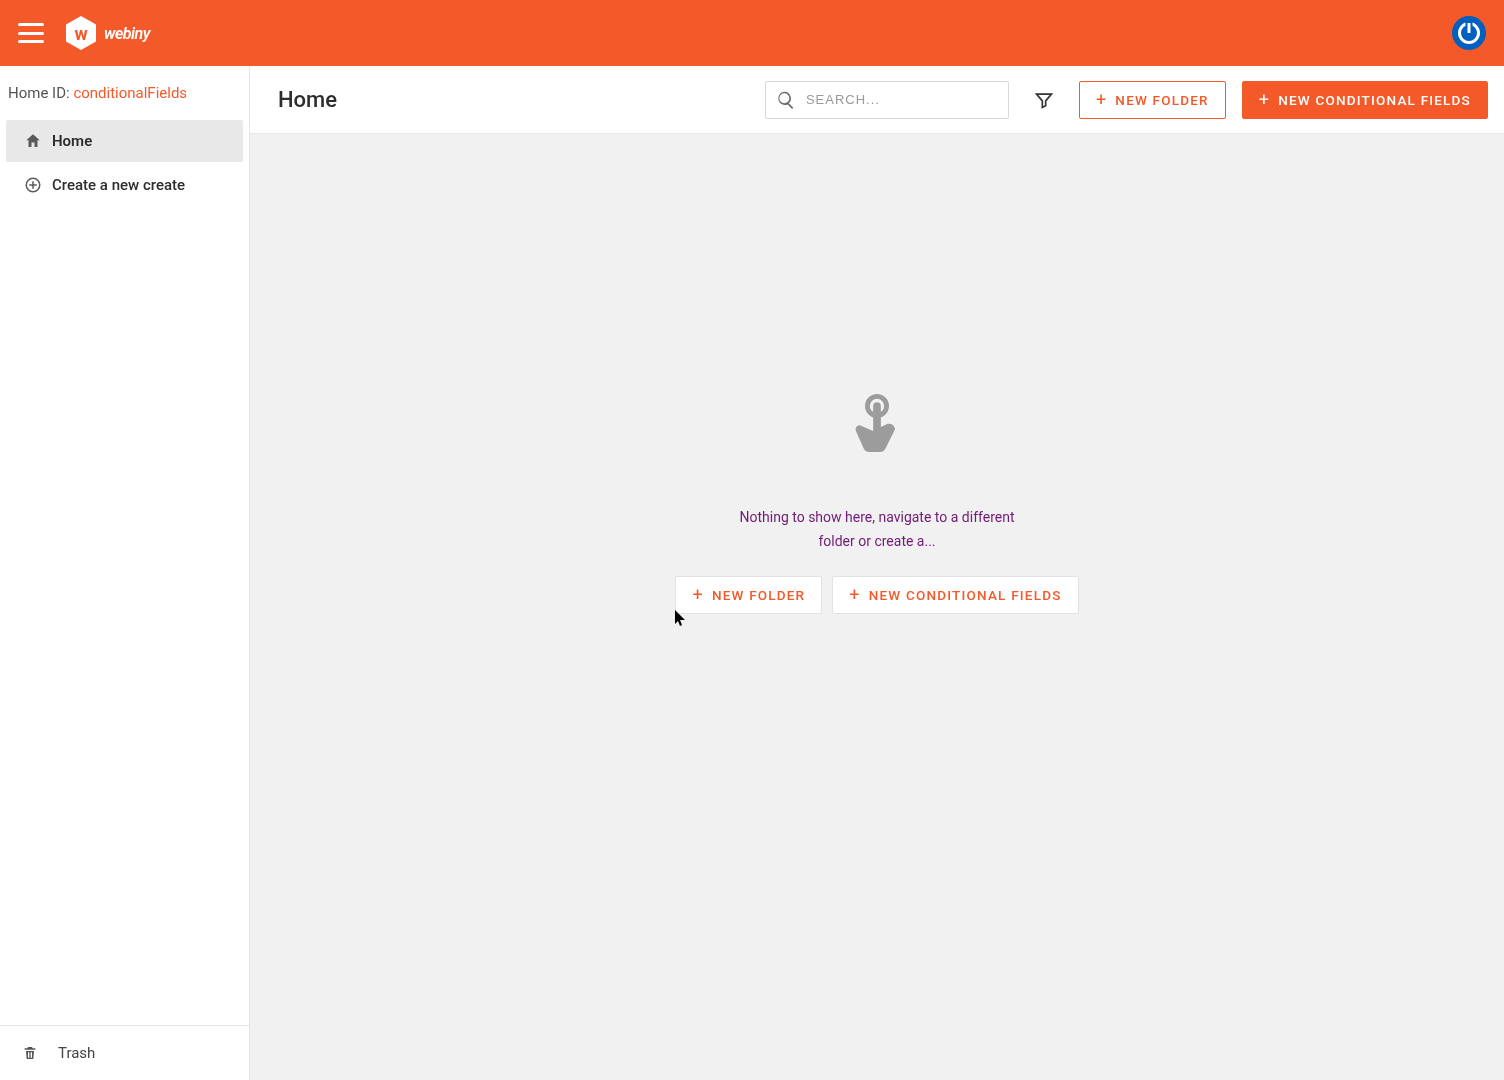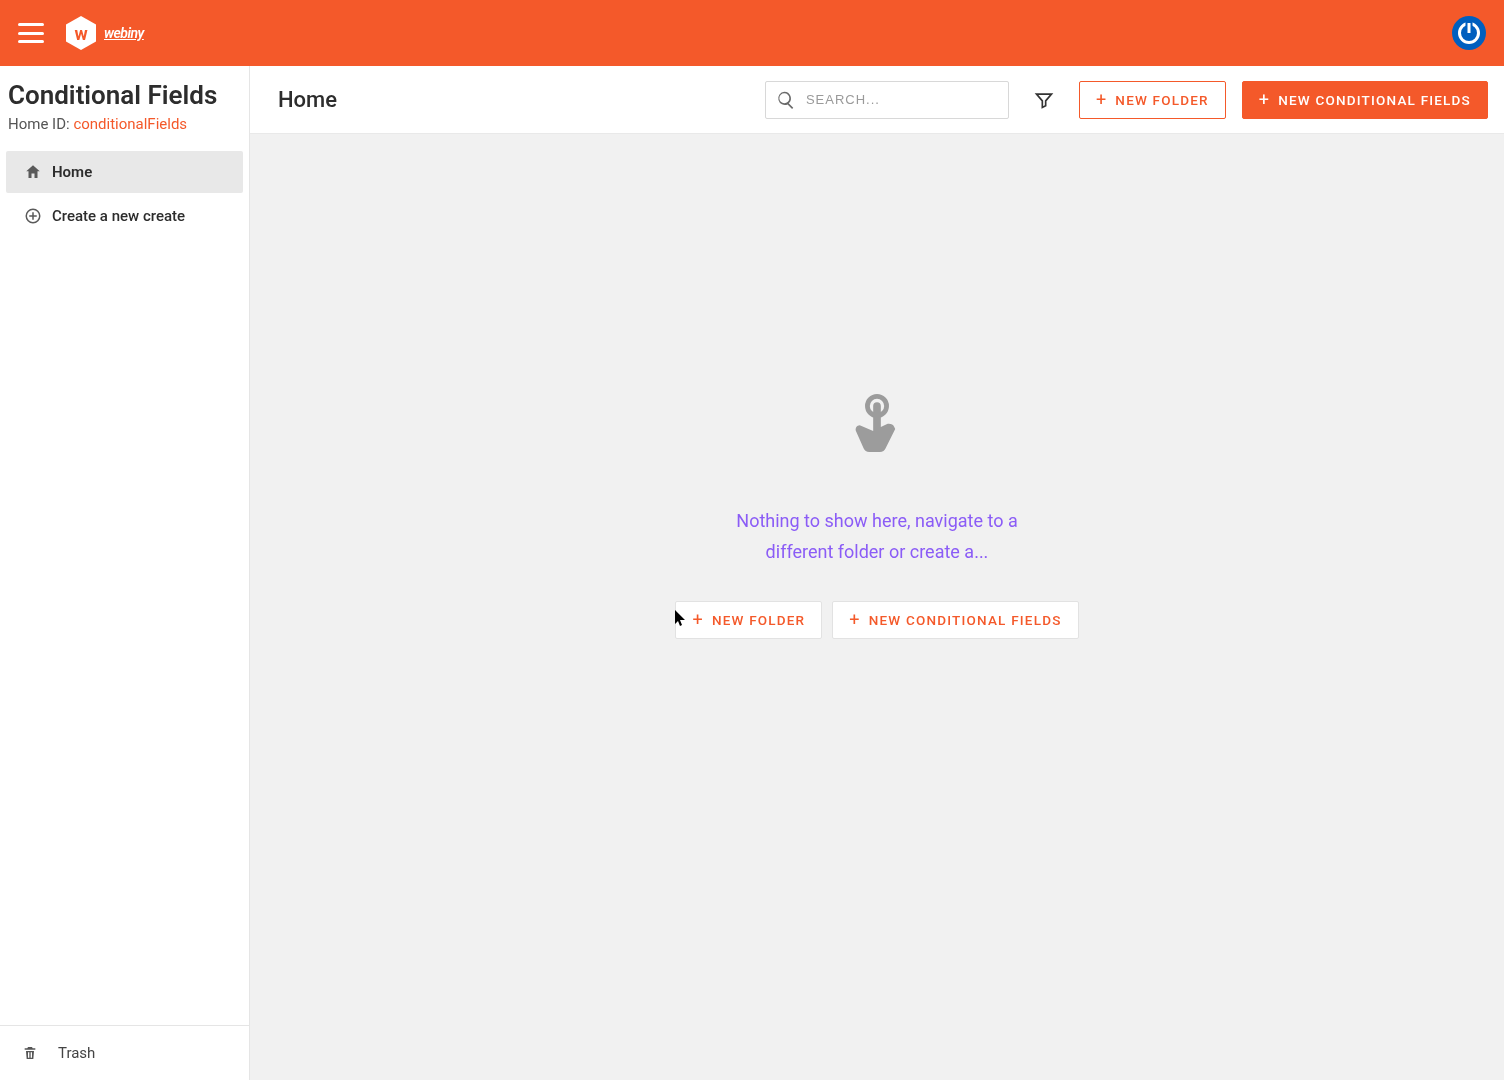--- a/index.html
+++ b/index.html
@@ -26,21 +26,21 @@
       width: 26px; height: 20px; display: flex; flex-direction: column; justify-content: space-between; cursor: pointer;
     }
     .hamburger span { display: block; height: 3px; background: #fff; border-radius: 2px; width: 100%; }
     .logo { display: flex; align-items: center; gap: 8px; }
     .logo-badge {
       width: 30px; height: 34px; background: #fff; position: relative;
       clip-path: polygon(50% 0, 100% 25%, 100% 75%, 50% 100%, 0 75%, 0 25%);
       display:flex; align-items:center; justify-content:center;
     }
     .logo-badge span { color:#f4592a; font-weight:700; font-size:18px; }
-    .logo-text { color:#fff; font-weight:600; font-size:14px; font-style: italic; letter-spacing:-0.5px;text-decoration:underline;}
+    .logo-text { color:#fff; font-weight:600; font-size:16px; font-style: italic; letter-spacing:-0.5px;}
     .avatar-circle {
       width: 34px; height: 34px; border-radius: 50%; background: #005fbf;
       display:flex; align-items:center; justify-content:center; cursor:pointer;
     }
     .avatar-circle .power-ring{
       width:22px; height:22px; border:3px solid #fff; border-radius:50%; position:relative;
     }
     .avatar-circle .power-ring::before{
       content:""; position:absolute; width:3px; height:10px; background:#fff; top:-2px; left:50%; transform:translateX(-50%);
       box-shadow: 0 0 0 2px #005fbf;
@@ -99,21 +99,21 @@
       border-radius:2px; text-transform:uppercase;
     }
     .btn .plus { font-size:18px; line-height:1; font-weight:400;}
     .btn-outline { border:1px solid #f4592a; color:#f4592a; background:#fff; }
     .btn-solid { border:1px solid #f4592a; background:#f4592a; color:#fff; }
 
     
     .content-area { flex:1; display:flex; align-items:flex-start; justify-content:center; padding-top: 260px; }
     .empty-state { display:flex; flex-direction:column; align-items:center; text-align:center; }
     .empty-icon { width:46px; height:70px; margin-bottom: 42px; }
-    .empty-msg { color:#8b5cf6; font-size:18px; line-height:1.7; max-width: 300px; margin-bottom: 34px;}
+    .empty-msg { color:#701a75; font-size:14px; line-height:1.7; max-width: 300px; margin-bottom: 22px;}
     .empty-actions { display:flex; gap:10px; }
     .btn-outline-light { border:1px solid #e2e2e2; color:#f4592a; background:#fff; }
 
     
     .fake-cursor {
       position:absolute; left:675px; top:610px; width:12px; height:18px; pointer-events:none;
     }
     .fake-cursor svg { width:12px; height:18px; }
   </style>
 </head>
@@ -135,21 +135,20 @@
   </div>
   <div class="avatar-circle">
     <span class="power-ring"></span>
   </div>
 </div>
 
 <div class="layout">
 
   <aside class="sidebar">
     <div class="sidebar-header">
-      <div class="sidebar-title">Conditional Fields</div>
       <div class="sidebar-subtitle">
         <span>Home ID: </span><span class="model-id">conditionalFields</span>
       </div>
     </div>
     <nav class="sidebar-nav">
       <div class="nav-item active">
         <svg viewBox="0 0 24 24">
             <path d="M12 3l9 8h-3v9h-4v-6H10v6H6v-9H3z"></path>
           </svg>
         <span>Home</span>

